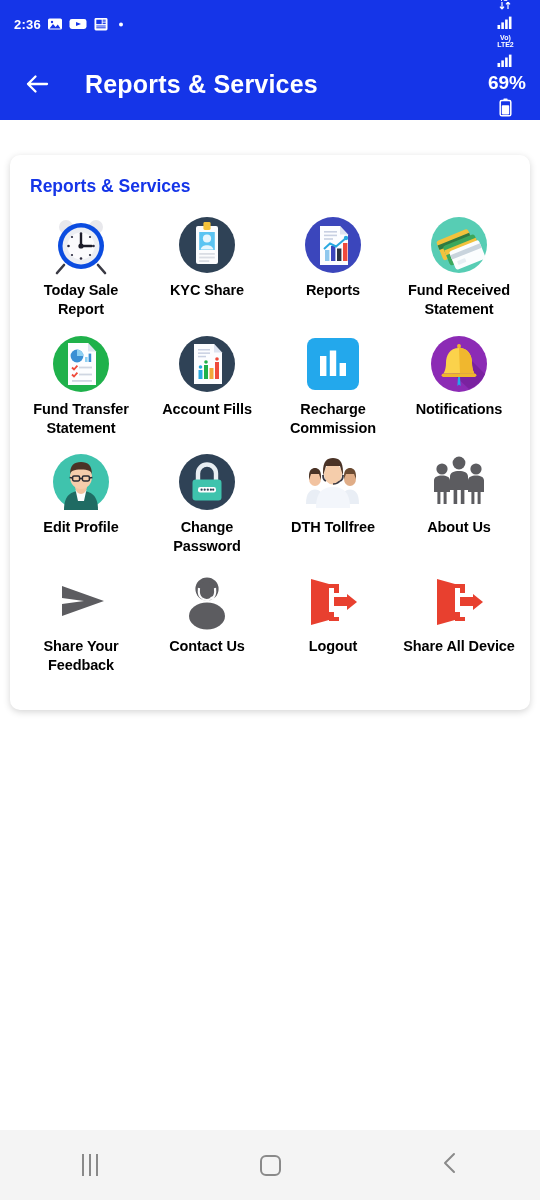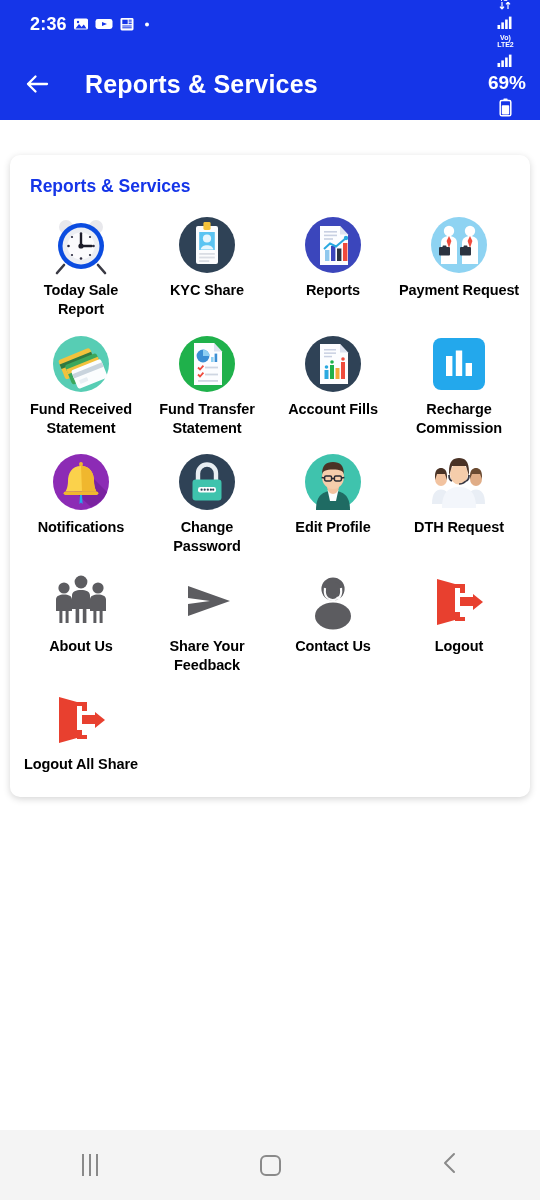--- a/index.html
+++ b/index.html
@@ -11,21 +11,21 @@
     position:relative;
   }
 
   
   .statusbar{
     height:48px; background:#1535E8;
     display:flex; align-items:center;
     padding:0 14px; color:#fff;
   }
   .sb-left{ display:flex; align-items:center; gap:6px; }
-  .sb-time{ font-size:18px; font-weight:bold; letter-spacing:.2px;margin-left:16px; }
+  .sb-time{ font-size:13px; font-weight:bold; letter-spacing:.2px; }
   .sb-right{ margin-left:auto; display:flex; align-items:center; gap:4px;flex-direction:column; }
   .sb-pct{ font-size:19px; font-weight:bold; margin-left:3px; }
   .ic{ display:block; }
   .volte{ display:flex; flex-direction:column; align-items:center; line-height:1; }
   .volte b{ font-size:7px; font-weight:bold; }
   .volte s{ font-size:7px; font-weight:bold; text-decoration:none; }
   .g4{ display:flex; flex-direction:column; align-items:center; line-height:1; }
   .g4 b{ font-size:7px; font-weight:bold; }
 
   
@@ -242,38 +242,20 @@
             <rect x="28" y="31" width="4.4" height="15" fill="#3b46bc"></rect>
             <rect x="34" y="33.5" width="4.4" height="12.5" fill="#2b3340"></rect>
             <rect x="40" y="28" width="4.4" height="18" fill="#ef4b3c"></rect>
             <path d="M21 34 L27 28.5 L33 31.5 L43 23" stroke="#2aa9e0" stroke-width="2" fill="none"></path>
             <circle cx="43" cy="23" r="2.2" fill="#2aa9e0"></circle>
           </svg>
         </span>
         <span class="tile-lbl">Reports</span>
       </div>
 
-      <div class="tile">
-        <span class="tile-ico">
-          <svg width="60" height="60" viewBox="0 0 60 60">
-            <circle cx="30" cy="30" r="28" fill="#8ed3f2"></circle>
-            <circle cx="20" cy="16" r="5.2" fill="#fff"></circle>
-            <path d="M12 28 C12 23 16 21 20 21 C24 21 28 23 28 28 V49 H12 Z" fill="#fff"></path>
-            <path d="M20 21 L17.6 26 L20 33 L22.4 26 Z" fill="#ef4b3c"></path>
-            <rect x="10" y="32" width="11" height="8.6" rx="1" fill="#2b3340"></rect>
-            <rect x="13.6" y="30.6" width="3.8" height="2.2" rx=".6" fill="#2b3340"></rect>
-            <circle cx="41" cy="16" r="5.2" fill="#fff"></circle>
-            <path d="M33 28 C33 23 37 21 41 21 C45 21 49 23 49 28 V49 H33 Z" fill="#fff"></path>
-            <path d="M41 21 L38.6 26 L41 33 L43.4 26 Z" fill="#ef4b3c"></path>
-            <rect x="31" y="32" width="11" height="8.6" rx="1" fill="#2b3340"></rect>
-            <rect x="34.6" y="30.6" width="3.8" height="2.2" rx=".6" fill="#2b3340"></rect>
-          </svg>
-        </span>
-        <span class="tile-lbl">Payment Request</span>
-      </div>
 
       <div class="tile">
         <span class="tile-ico">
           <svg width="60" height="60" viewBox="0 0 60 60">
             <circle cx="30" cy="30" r="28" fill="#57cdb4"></circle>
             <g transform="rotate(-22 30 30)">
               <rect x="10" y="18" width="34" height="21" rx="2.6" fill="#f2c23c"></rect>
               <rect x="10" y="22.4" width="34" height="5" fill="#2f7a42"></rect>
               <rect x="14" y="31" width="9" height="4.4" rx=".8" fill="#f7e49a"></rect>
             </g>
@@ -357,70 +339,70 @@
             <rect x="12.6" y="39.4" width="34.8" height="3.6" rx="1.8" fill="#f0b72e"></rect>
             <path d="M29 43 L28.4 52 L30 50.4 L31.6 52 L31 43 Z" fill="#23a8ec"></path>
           </svg>
         </span>
         <span class="tile-lbl">Notifications</span>
       </div>
 
       <div class="tile">
         <span class="tile-ico">
           <svg width="60" height="60" viewBox="0 0 60 60">
+            <circle cx="30" cy="30" r="28" fill="#3fc3ad"></circle>
+            <path d="M13 58 C13 43 20 39 30 39 C40 39 47 43 47 58 Z" fill="#1f6b63"></path>
+            <path d="M24.6 38 H35.4 L33 49 H27 Z" fill="#fbfdfe"></path>
+            <path d="M24 28 H36 V34 C36 39 33 42 30 42 C27 42 24 39 24 34 Z" fill="#f2c3a0"></path>
+            <ellipse cx="30" cy="25" rx="11" ry="12" fill="#f5cdab"></ellipse>
+            <path d="M19 23 C19 13 23 10 30 10 C37 10 41 13 41 23 C41 19 37 17.4 30 17.4 C23 17.4 19 19 19 23 Z" fill="#4a3326"></path>
+            <rect x="21.6" y="24" width="7" height="5" rx="1.4" fill="none" stroke="#2b2b33" stroke-width="1.5"></rect>
+            <rect x="31.4" y="24" width="7" height="5" rx="1.4" fill="none" stroke="#2b2b33" stroke-width="1.5"></rect>
+            <path d="M28.6 26.4 H31.4 M21.6 26 L18.6 25.4 M38.4 26 L41.4 25.4" stroke="#2b2b33" stroke-width="1.5"></path>
+          </svg>
+        </span>
+        <span class="tile-lbl">Edit Profile</span>
+      </div>
+
+      <div class="tile">
+        <span class="tile-ico">
+          <svg width="60" height="60" viewBox="0 0 60 60">
             <circle cx="30" cy="30" r="28" fill="#2f4256"></circle>
             <path d="M21 28 V21.5 A9 9 0 0 1 39 21.5 V28" stroke="#e8eef2" stroke-width="4.4" fill="none"></path>
             <rect x="15.5" y="27.5" width="29" height="21" rx="3.2" fill="#3fc3ad"></rect>
             <rect x="21" y="35" width="18" height="5.4" rx="2.2" fill="#fbfdfe"></rect>
             <g fill="#2f4256">
               <circle cx="24.6" cy="37.7" r="1.1"></circle>
                 <circle cx="27.7" cy="37.7" r="1.1"></circle>
               <circle cx="30.8" cy="37.7" r="1.1"></circle>
                 <circle cx="33.9" cy="37.7" r="1.1"></circle>
               <circle cx="36.2" cy="37.7" r="1.1"></circle>
             </g>
           </svg>
         </span>
         <span class="tile-lbl">Change Password</span>
-      </div>
-
-      <div class="tile">
-        <span class="tile-ico">
-          <svg width="60" height="60" viewBox="0 0 60 60">
-            <circle cx="30" cy="30" r="28" fill="#3fc3ad"></circle>
-            <path d="M13 58 C13 43 20 39 30 39 C40 39 47 43 47 58 Z" fill="#1f6b63"></path>
-            <path d="M24.6 38 H35.4 L33 49 H27 Z" fill="#fbfdfe"></path>
-            <path d="M24 28 H36 V34 C36 39 33 42 30 42 C27 42 24 39 24 34 Z" fill="#f2c3a0"></path>
-            <ellipse cx="30" cy="25" rx="11" ry="12" fill="#f5cdab"></ellipse>
-            <path d="M19 23 C19 13 23 10 30 10 C37 10 41 13 41 23 C41 19 37 17.4 30 17.4 C23 17.4 19 19 19 23 Z" fill="#4a3326"></path>
-            <rect x="21.6" y="24" width="7" height="5" rx="1.4" fill="none" stroke="#2b2b33" stroke-width="1.5"></rect>
-            <rect x="31.4" y="24" width="7" height="5" rx="1.4" fill="none" stroke="#2b2b33" stroke-width="1.5"></rect>
-            <path d="M28.6 26.4 H31.4 M21.6 26 L18.6 25.4 M38.4 26 L41.4 25.4" stroke="#2b2b33" stroke-width="1.5"></path>
-          </svg>
-        </span>
-        <span class="tile-lbl">Edit Profile</span>
       </div>
 
       <div class="tile">
         <span class="tile-ico">
           <svg width="60" height="60" viewBox="0 0 60 60">
             <ellipse cx="12" cy="27" rx="6" ry="7" fill="#f2c3a0"></ellipse>
             <path d="M3 52 C3 41 7 37.5 12 37.5 C17 37.5 21 41 21 52 Z" fill="#e9eef5"></path>
             <path d="M6 24 C6 18 9 16 12 16 C15 16 18 18 18 24 L18 28 L16 22 L8 22 L6 28 Z" fill="#4a3326"></path>
             <ellipse cx="47" cy="27" rx="6" ry="7" fill="#e0ad87"></ellipse>
             <path d="M38 52 C38 41 42 37.5 47 37.5 C52 37.5 56 41 56 52 Z" fill="#e9eef5"></path>
             <path d="M41 24 C41 18 44 16 47 16 C50 16 53 18 53 24 L53 27 L51 22 L43 22 L41 27 Z" fill="#6b4a31"></path>
             <ellipse cx="30" cy="22" rx="9" ry="10.5" fill="#f5cdab"></ellipse>
             <path d="M13 56 C13 40 20 35 30 35 C40 35 47 40 47 56 Z" fill="#f3f6fb"></path>
             <path d="M20 20 C20 9 24 6 30 6 C36 6 40 9 40 20 L40 24 L37 14 L23 14 L20 24 Z" fill="#4a3326"></path>
             <path d="M20 23 Q20 28 23 29 M40 23 Q40 28 37 29" stroke="#3a3a44" stroke-width="1.8" fill="none"></path>
             <path d="M37 29 Q34 32 30 32" stroke="#3a3a44" stroke-width="1.6" fill="none"></path>
           </svg>
         </span>
-        <span class="tile-lbl">DTH Request</span>
+        <span class="tile-lbl">DTH Tollfree</span>
       </div>
 
       <div class="tile">
         <span class="tile-ico">
           <svg width="60" height="60" viewBox="0 0 60 60">
             <g fill="#5c5c60">
               <circle cx="13" cy="17" r="5.6"></circle>
               <path d="M5 28.5 C5 25 8.6 23.6 13 23.6 C17.4 23.6 21 25 21 28.5 V40 H17.6 V52 H14.6 V40 H11.4 V52 H8.4 V40 H5 Z"></path>
               <circle cx="47" cy="17" r="5.6"></circle>
               <path d="M39 28.5 C39 25 42.6 23.6 47 23.6 C51.4 23.6 55 25 55 28.5 V40 H51.6 V52 H48.6 V40 H45.4 V52 H42.4 V40 H39 Z"></path>
@@ -472,21 +454,21 @@
 
       <div class="tile">
         <span class="tile-ico">
           <svg width="60" height="60" viewBox="0 0 60 60">
             <path d="M8 8 L26 13 V49 L8 54 Z" fill="#e8402f"></path>
             <path d="M26 13 H36 V22 H31 V17 H26 Z" fill="#e8402f"></path>
             <path d="M26 41 H31 V46 H36 V50 H26 Z" fill="#e8402f"></path>
             <path d="M31 26 H44 V23 L54 31 L44 39 V35 H31 Z" fill="#e8402f"></path>
           </svg>
         </span>
-        <span class="tile-lbl">Logout All Share</span>
+        <span class="tile-lbl">Share All Device</span>
       </div>
 
       <div class="tile tile-empty"></div>
       <div class="tile tile-empty"></div>
 
     </div>
   </div>
 </div>
 
 <div class="navbar">

